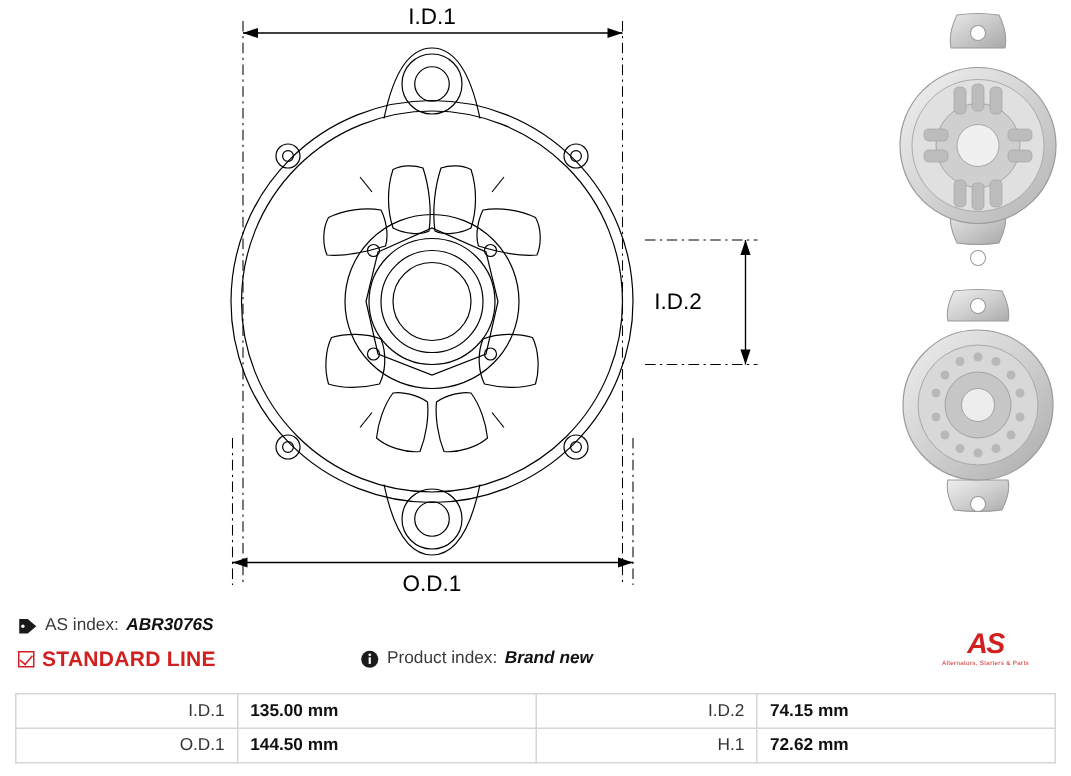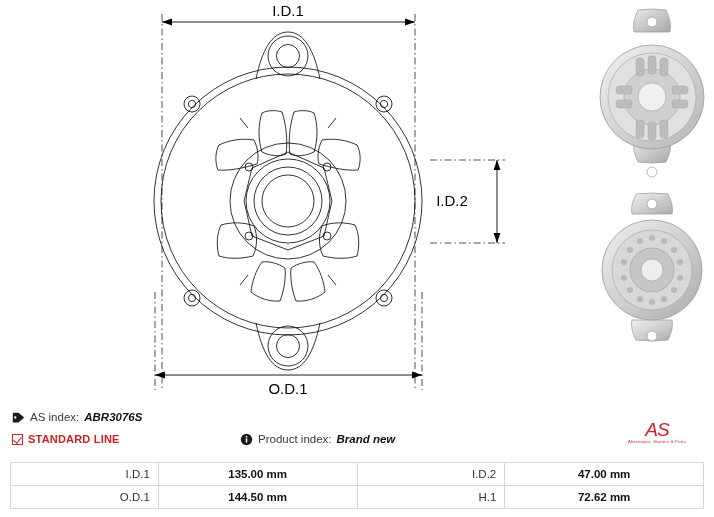--- a/index.html
+++ b/index.html
@@ -75,21 +75,21 @@
     width: 13px;
     height: 13px;
     position: relative;
     flex: 0 0 13px;
   }
   .ico svg { display: block; }
 
   .standard-line {
     color: #d21f1f;
     font-weight: bold;
-    font-size: 11px;
+    font-size: 14px;
     letter-spacing: .2px;
   }
   .chk {
     display: inline-block;
     width: 11px; height: 11px;
     border: 1.5px solid #d21f1f;
     position: relative;
     flex: 0 0 11px;
   }
   .chk:after {
@@ -106,21 +106,21 @@
   .brand {
     position: absolute;
     right: 14px;
     top: 420px;
     width: 86px;
     text-align: center;
     line-height: 1;
   }
   .brand .as {
     font-size: 19px;
-    font-weight: normal;
+    font-weight: bold;
     font-style: italic;
     color: #d21f1f;
     letter-spacing: -1px;
   }
   .brand .sub {
     font-size: 4.2px;
     color: #d21f1f;
     letter-spacing: .2px;
     margin-top: 1px;
   }
@@ -140,21 +140,21 @@
     padding: 0 8px;
   }
   .spec-table td.k {
     width: 148px;
     text-align: right;
     color: #333;
     background: #fff;
   }
   .spec-table td.v {
     width: 199px;
-    text-align: center;
+    text-align: left;
     font-weight: bold;
     color: #111;
   }
 
   
   svg.tech { display: block; }
   .dim { stroke: #000; stroke-width: .9; fill: none; }
   .thin { stroke: #000; stroke-width: .8; fill: none; }
   .dash { stroke: #000; stroke-width: .7; fill: none; stroke-dasharray: 7 3 1.5 3; }
   .dimtxt { font-family: "Liberation Sans", sans-serif; font-size: 15px; fill: #000; }
@@ -356,21 +356,21 @@
   <div class="as">AS</div>
   <div class="sub">Alternators, Starters &amp; Parts</div>
 </div>
 
 <table class="spec-table">
   <tbody>
     <tr>
       <td class="k">I.D.1</td>
       <td class="v">135.00 mm</td>
       <td class="k">I.D.2</td>
-      <td class="v">47.00 mm</td>
+      <td class="v">74.15 mm</td>
     </tr>
     <tr>
       <td class="k">O.D.1</td>
       <td class="v">144.50 mm</td>
       <td class="k">H.1</td>
       <td class="v">72.62 mm</td>
     </tr>
   </tbody>
 </table>
 

